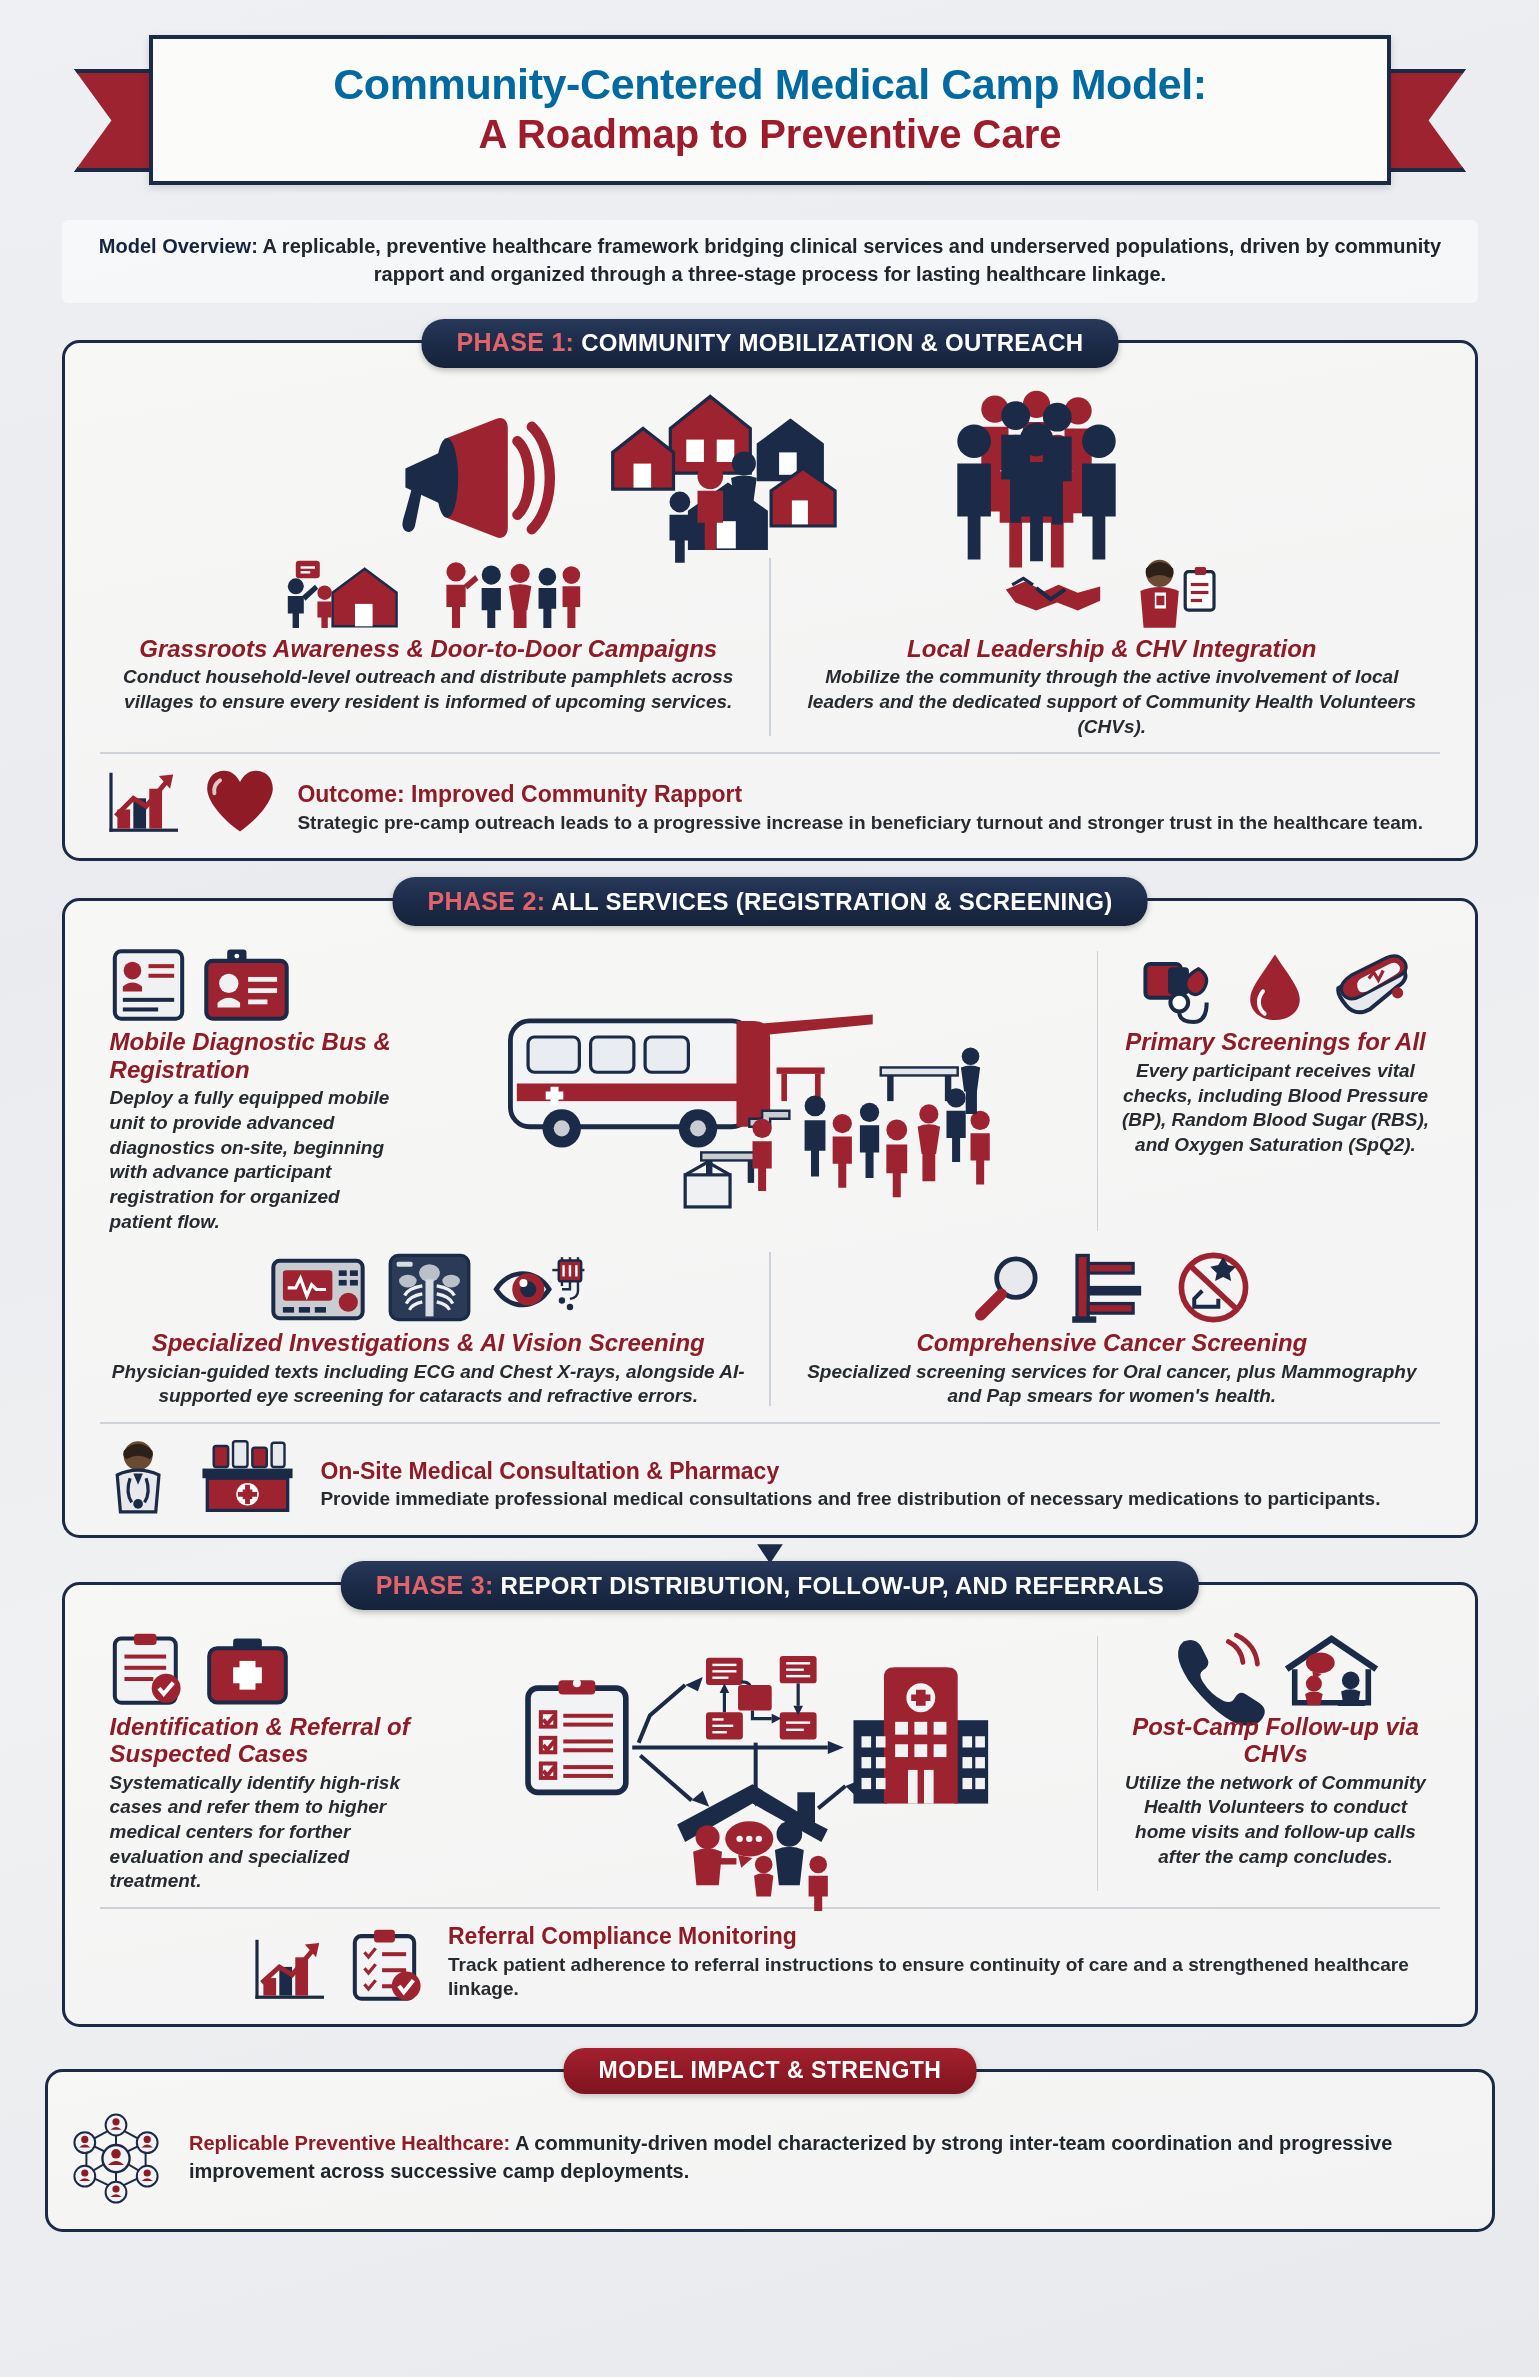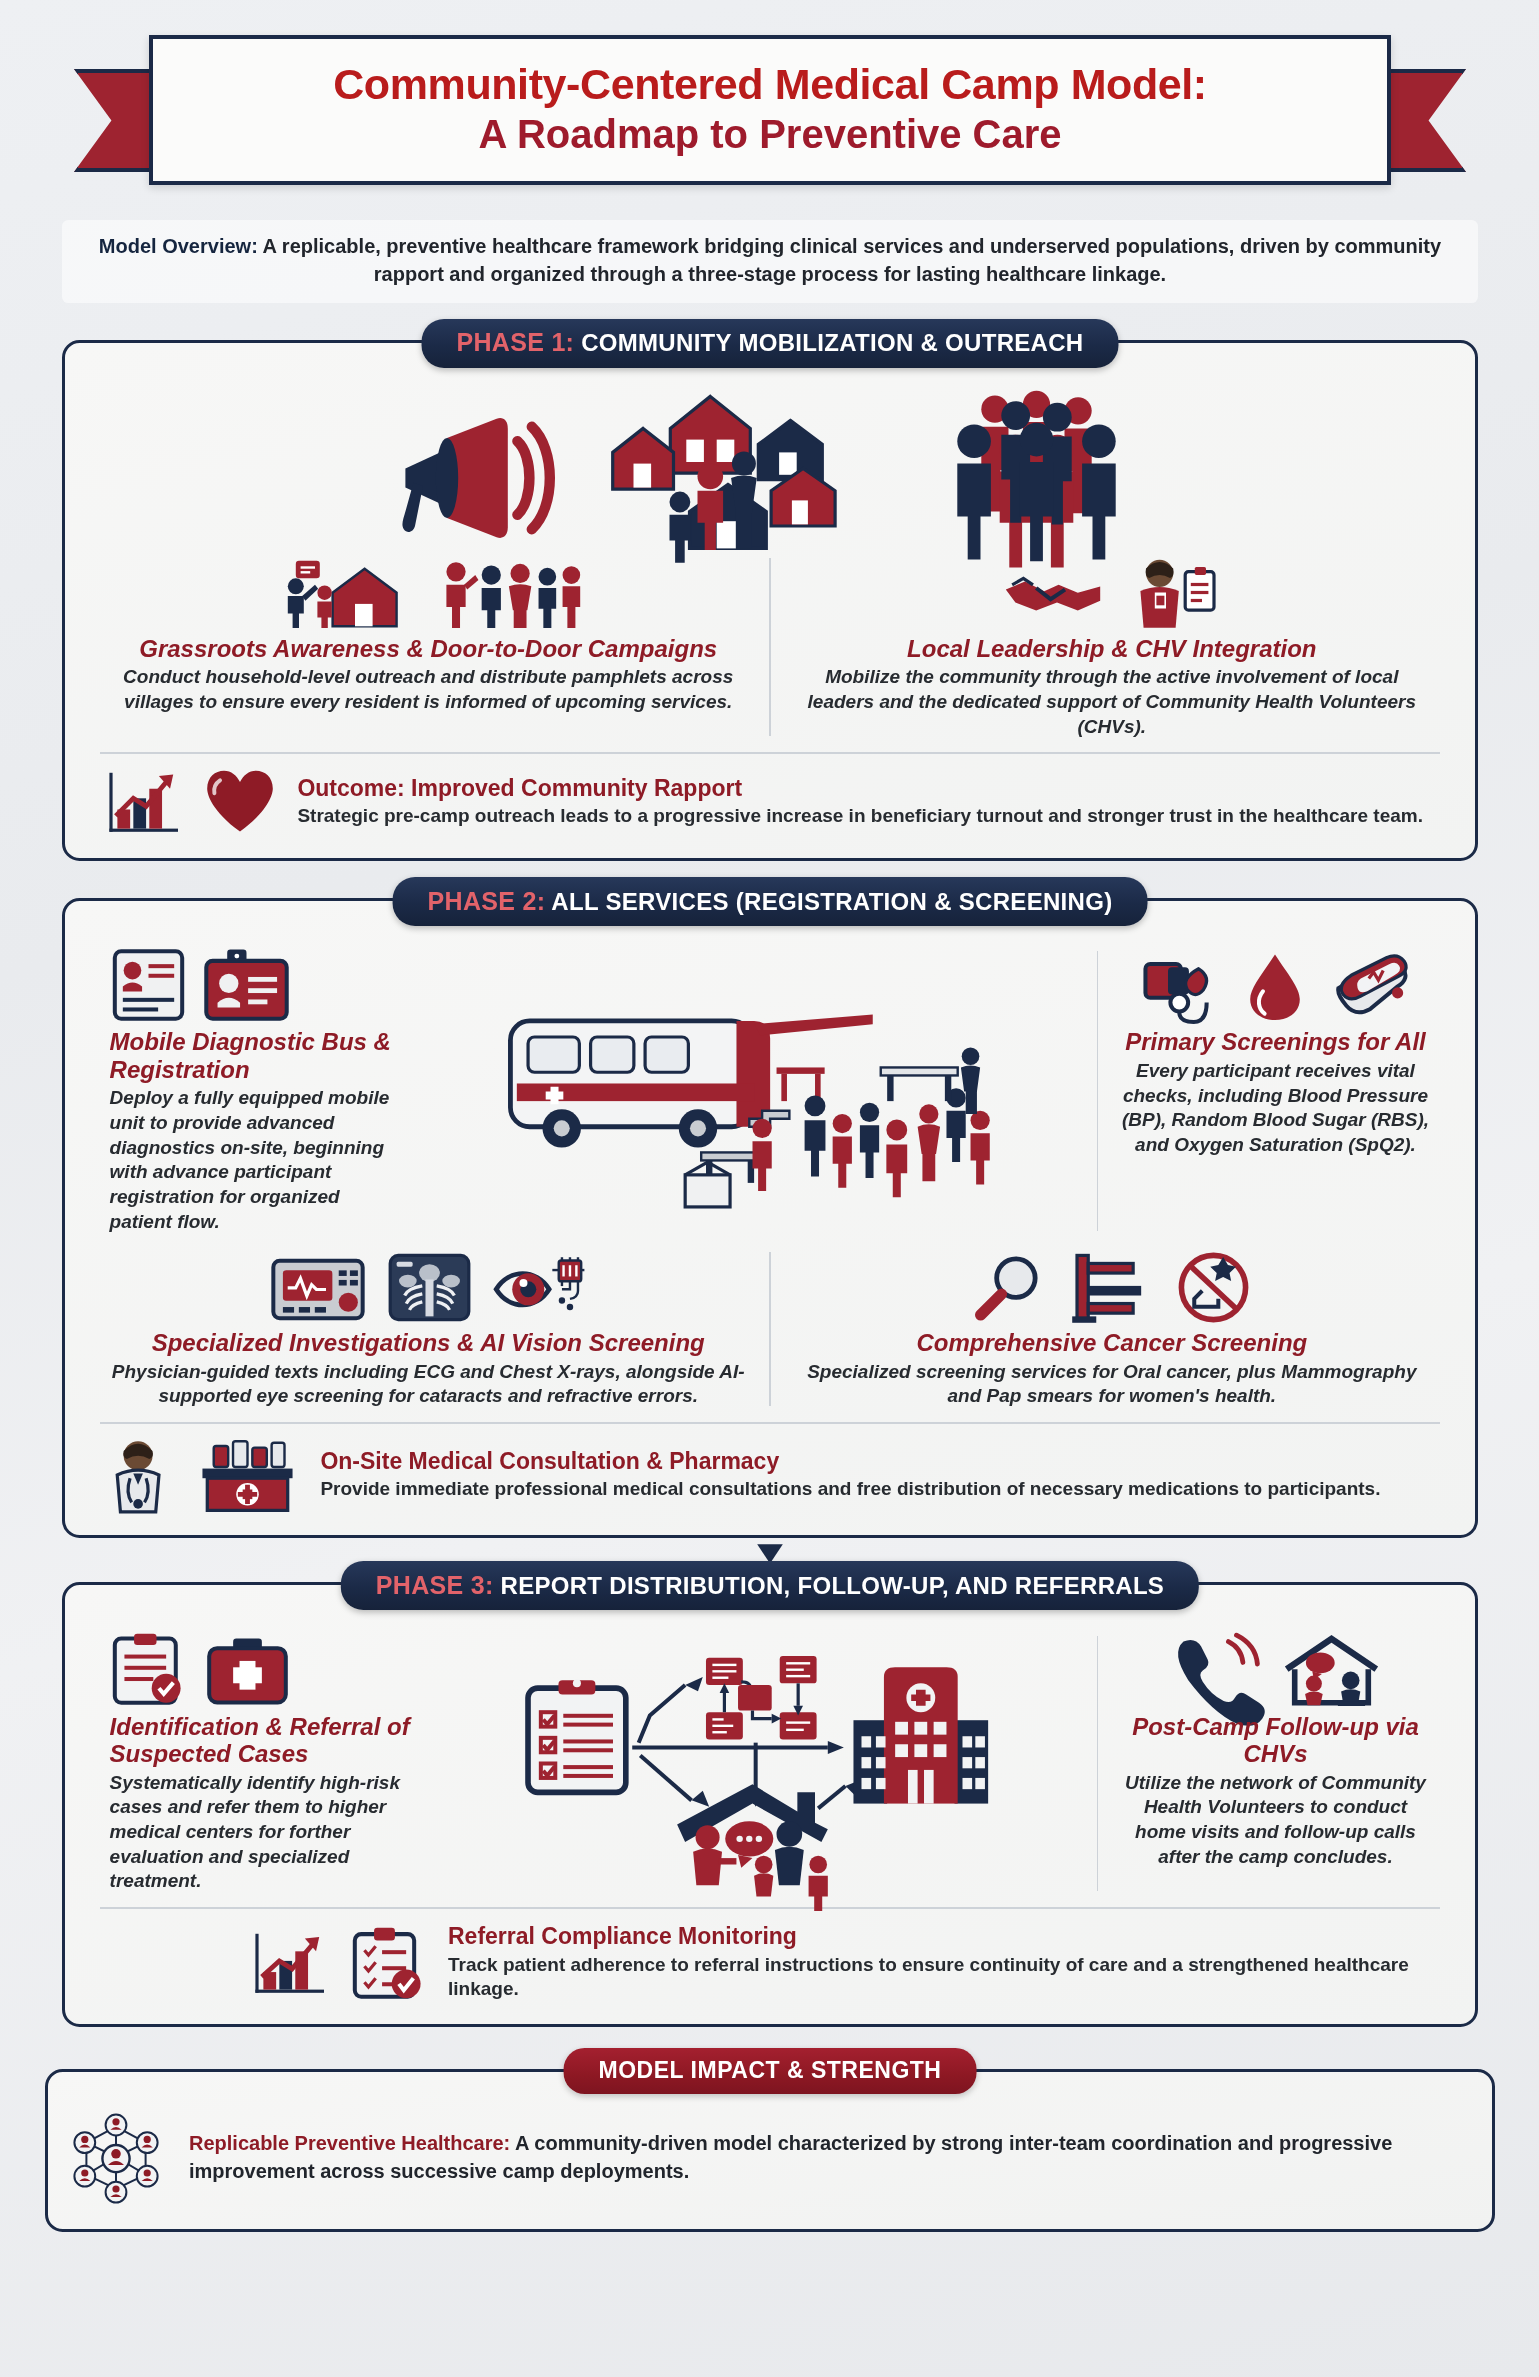--- a/index.html
+++ b/index.html
@@ -22,21 +22,21 @@
     background: #9e2330; border: 4px solid #1b2a47; z-index: 1;
   }
   .ribbon-left { left: 47px; clip-path: polygon(0 0, 100% 0, 100% 100%, 0 100%, 36% 50%); }
   .ribbon-right { right: 47px; clip-path: polygon(0 0, 100% 0, 64% 50%, 100% 100%, 0 100%); }
   .title-plate {
     position: absolute; left: 122px; right: 122px; top: 14.4px;
     background: #fbfbfa; border: 4.8px solid #1b2a47;
     padding: 21px 24px 24px; text-align: center; z-index: 3;
     box-shadow: 0 3.2px 8px rgba(0,0,0,.14);
   }
-  .title-plate h1 { font-size: 43px; line-height: 1.12; letter-spacing: -0.4px; color: #b91c1c; font-weight: 700; }
+  .title-plate h1 { font-size: 43px; line-height: 1.12; letter-spacing: -0.4px; color: #0369a1; font-weight: 700; }
   .title-plate h2 { font-size: 40px; line-height: 1.12; color: #9e1b2c; font-weight: 700; margin-top: 3.2px; }
 
   
   .overview {
     margin: 13px 35px 0; background: rgba(255,255,255,.55);
     border-radius: 6.4px; padding: 13px 32px 14.4px; text-align: center;
     font-size: 20px; line-height: 1.38; color: #21252c; font-weight: 600;
   }
   .overview b { font-weight: 700; color: #15253f; }
 
@@ -61,21 +61,21 @@
   .col.left-pad { text-align: left; }
   .divider-v { width: 1.6px; background: #cdd2d8; margin: 3.2px 4.8px; }
   .divider-h { height: 1.6px; background: #cdd2d8; margin: 13px 8px 11.2px; }
 
   .card-title { color: #8e1b26; font-weight: 700; font-size: 24px; line-height: 1.14; margin-bottom: 3.2px; }
   .card-desc { color: #272b30; font-weight: 600; font-size: 19px; line-height: 1.3; }
 
   .icon-row { display: flex; align-items: flex-end; justify-content: center; gap: 21px; min-height: 74px; margin-bottom: 6.4px; }
 
   
-  .outcome { display: flex; align-items: center; gap: 21px; padding: 3.2px 14.4px 1.6px; }
+  .outcome { display: flex; align-items: flex-end; gap: 21px; padding: 3.2px 14.4px 1.6px; }
   .outcome-text { text-align: left; }
   .outcome-text .card-title { font-size: 23px; }
 
   
   .hero { display: flex; align-items: flex-end; justify-content: center; gap: 50px; margin-bottom: 4.8px; }
 
   
   .connector { display: flex; justify-content: center; margin-top: 3.2px; }
   .connector svg { display: block; }
 

